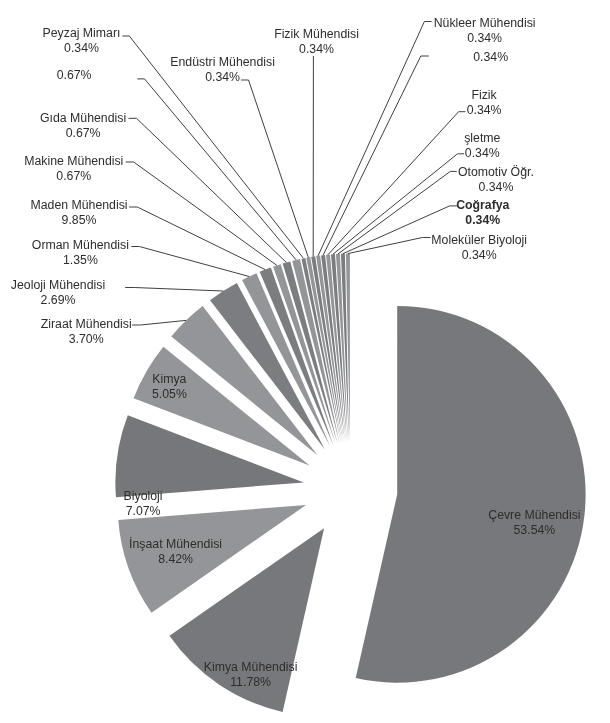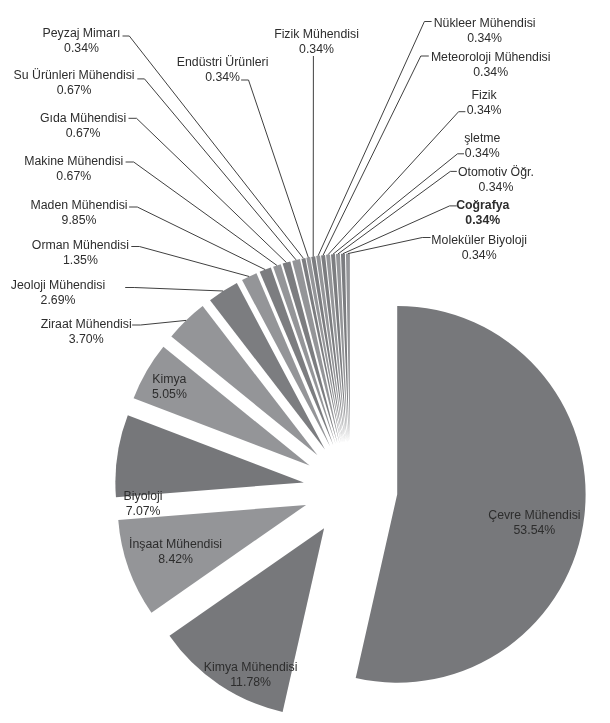--- a/index.html
+++ b/index.html
@@ -102,41 +102,39 @@
       </div>
       <div class="lbl lbl-outside" style="left: 73.8px; top: 154px;">
         <span class="lbl-cat">Makine Mühendisi</span>
         <span class="lbl-pct">0.67%</span>
       </div>
       <div class="lbl lbl-outside" style="left: 83.1px; top: 111px;">
         <span class="lbl-cat">Gıda Mühendisi</span>
         <span class="lbl-pct">0.67%</span>
       </div>
       <div class="lbl lbl-outside" style="left: 74.1px; top: 68px;">
-        <span class="lbl-cat">Su Ürünleri Mühendisi</span>
         <span class="lbl-pct">0.67%</span>
       </div>
       <div class="lbl lbl-outside" style="left: 81.5px; top: 26px;">
         <span class="lbl-cat">Peyzaj Mimarı</span>
         <span class="lbl-pct">0.34%</span>
       </div>
       <div class="lbl lbl-outside" style="left: 222.6px; top: 55px;">
-        <span class="lbl-cat">Endüstri Ürünleri</span>
+        <span class="lbl-cat">Endüstri Mühendisi</span>
         <span class="lbl-pct">0.34%</span>
       </div>
       <div class="lbl lbl-outside" style="left: 316.5px; top: 27px;">
         <span class="lbl-cat">Fizik Mühendisi</span>
         <span class="lbl-pct">0.34%</span>
       </div>
       <div class="lbl lbl-outside" style="left: 484.6px; top: 16px;">
         <span class="lbl-cat">Nükleer Mühendisi</span>
         <span class="lbl-pct">0.34%</span>
       </div>
       <div class="lbl lbl-outside" style="left: 490.7px; top: 50px;">
-        <span class="lbl-cat">Meteoroloji Mühendisi</span>
         <span class="lbl-pct">0.34%</span>
       </div>
       <div class="lbl lbl-outside" style="left: 484.1px; top: 88px;">
         <span class="lbl-cat">Fizik</span>
         <span class="lbl-pct">0.34%</span>
       </div>
       <div class="lbl lbl-outside" style="left: 482.3px; top: 131px;">
         <span class="lbl-cat">şletme</span>
         <span class="lbl-pct">0.34%</span>
       </div>

